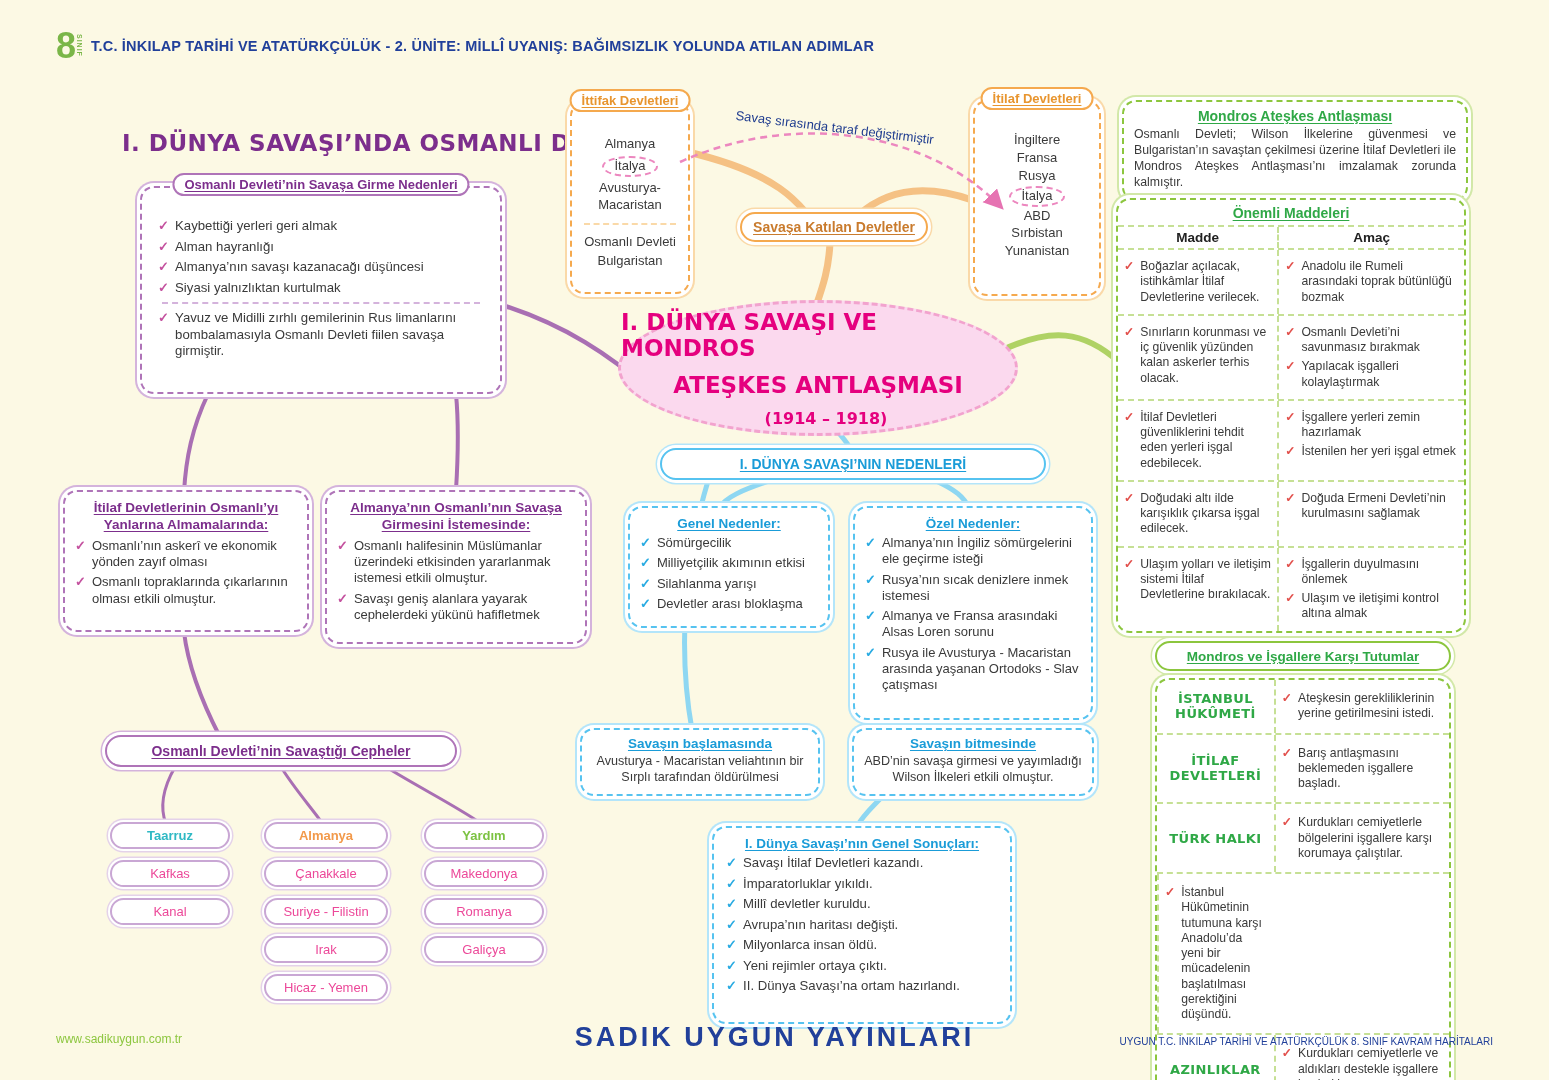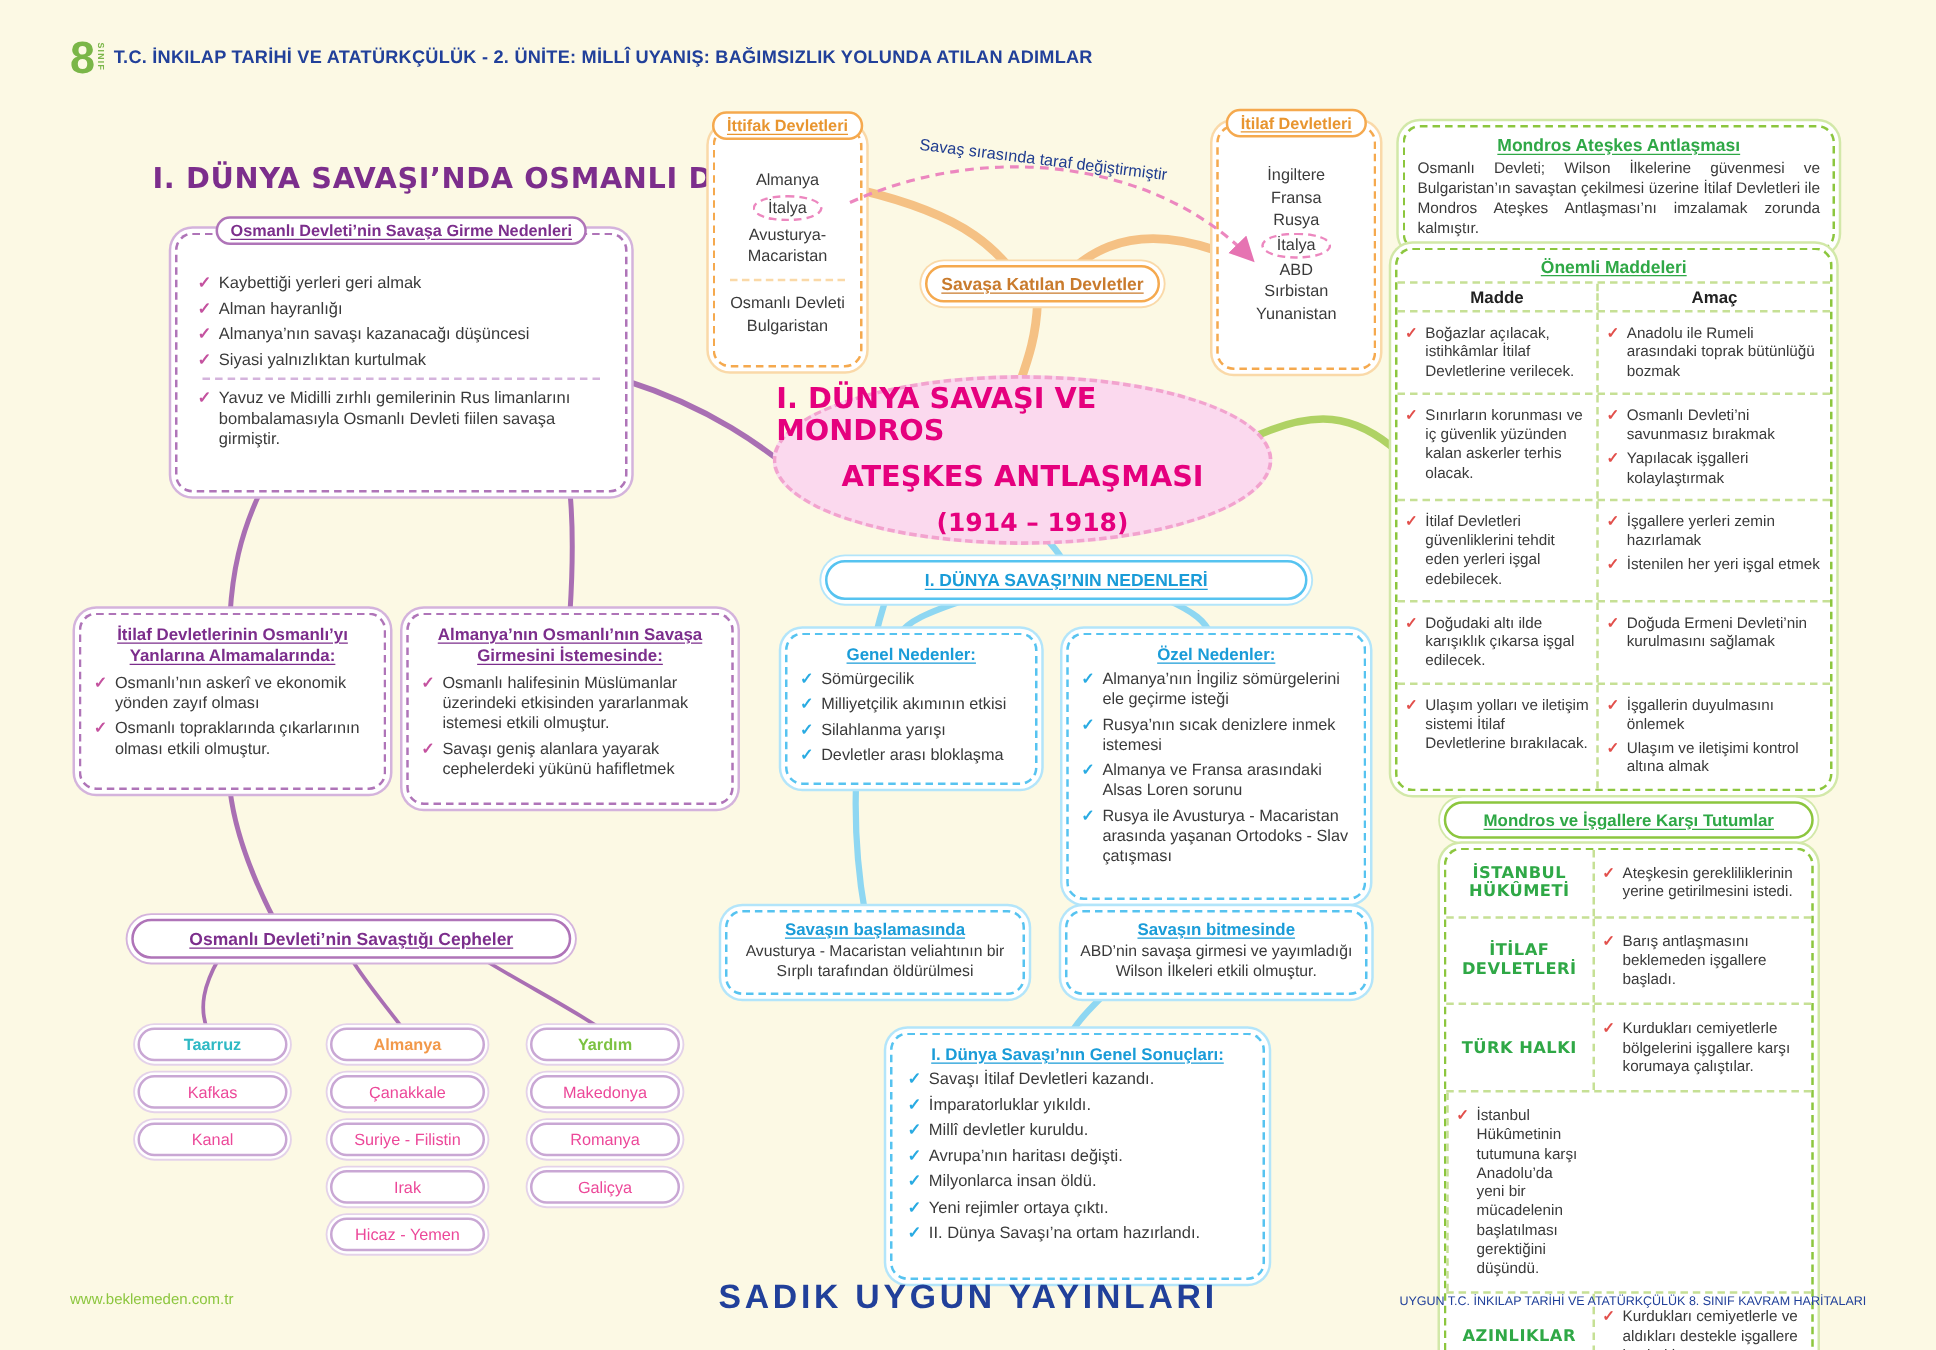--- a/index.html
+++ b/index.html
@@ -63,21 +63,21 @@
   .circled { border:2px dashed #EC87BF; border-radius:50%; padding:0 10px; }
 
   
   .side-note { left:735px; top:120px; transform:rotate(7deg); color:#1F3C8F; font-size:13px; z-index:3; }
 
   
   .cloud { left:618px; top:300px; width:400px; height:136px; background:#FBD9EE;
     border:3px dashed #F2A3CE; border-radius:50%; display:flex; flex-direction:column;
     align-items:center; justify-content:center; z-index:2;gap:11px; }
   .cloud .l1, .cloud .l2 { font-size:23px; font-weight:bold; color:#E5007E; font-family:"DejaVu Sans", sans-serif; }
-  .cloud .l3 { font-size:20px; font-weight:bold; color:#E5007E; font-family:"DejaVu Sans", sans-serif;margin-left:16px; }
+  .cloud .l3 { font-size:16px; font-weight:bold; color:#E5007E; font-family:"DejaVu Sans", sans-serif;margin-left:16px; }
 
   
   .mondros-box { left:1122px; top:100px; width:346px; padding:6px 10px 8px; }
   .mondros-box .box-title { color:#2FA846; font-size:14px; margin-bottom:3px; }
   .mondros-box .body { font-size:12.3px; color:#3A3A3A; line-height:1.3; text-align:justify; }
 
   
   .maddeler { left:1116px; top:198px; width:350px; }
   .mad-title { color:#2FA846; font-weight:bold; text-decoration:underline; text-underline-offset:2px;
     text-align:center; font-size:14px; padding:5px 0 4px; }
@@ -567,21 +567,21 @@
           <div class="tut-text-cell red-t">
             <div class="check-item">
               <span class="tick"></span>
               <span>Kurdukları cemiyetlerle ve aldıkları destekle işgallere başladılar.</span>
             </div>
           </div>
         </div>
       </div>
   </div>
 
-  <div class="footer-site abs">www.beklemeden.com.tr</div>
+  <div class="footer-site abs">www.sadikuygun.com.tr</div>
   <div class="footer-brand abs">SADIK UYGUN YAYINLARI</div>
   <div class="footer-note abs">UYGUN T.C. İNKILAP TARİHİ VE ATATÜRKÇÜLÜK 8. SINIF KAVRAM HARİTALARI</div>
 
   <svg class="overlay" width="1549" height="1080">
     <defs>
       <marker id="arrPink" markerWidth="10" markerHeight="10" refX="7" refY="4" orient="auto">
         <path d="M0,0 L8,4 L0,8 Z" fill="#E673B2"></path>
       </marker>
     </defs>
     <path d="M 680 162 C 790 112, 925 128, 1002 208" stroke="#EC87BF" stroke-width="2.5" fill="none" stroke-dasharray="7 5" marker-end="url(#arrPink)"></path>

